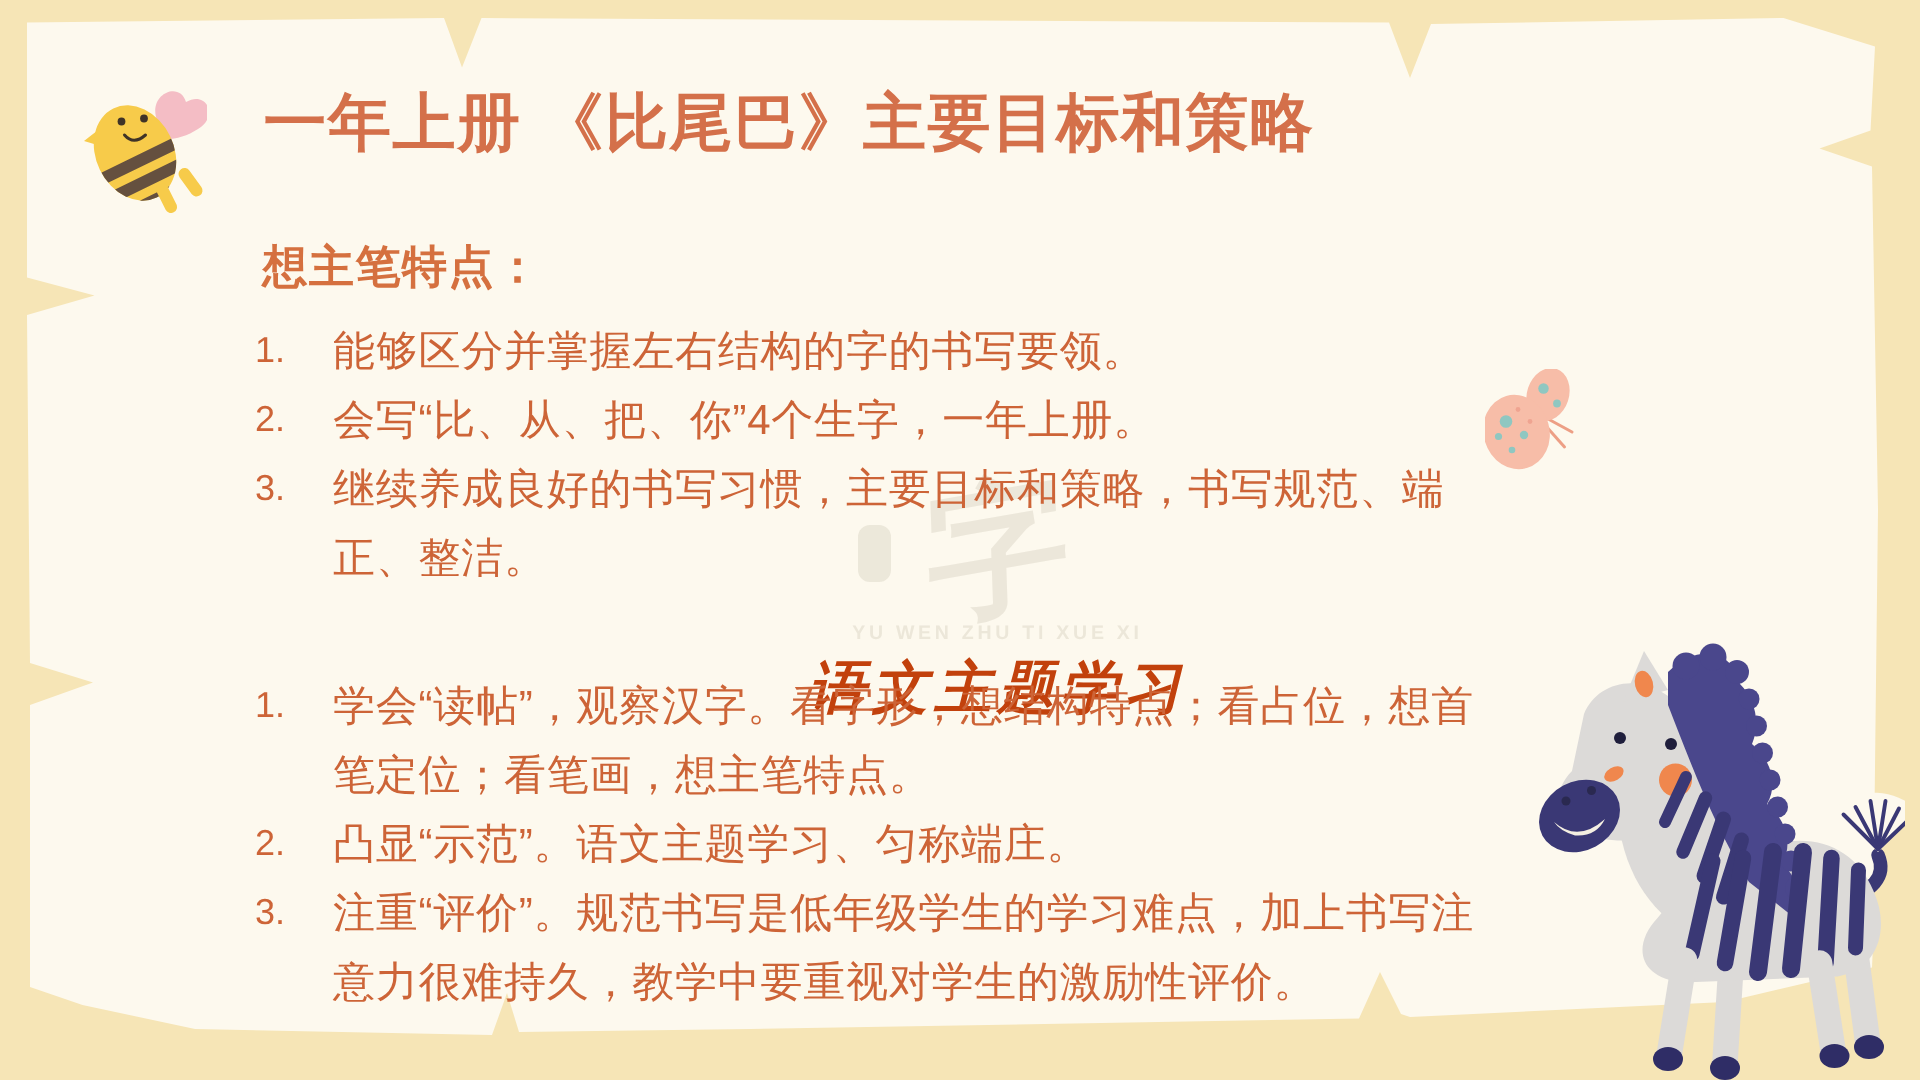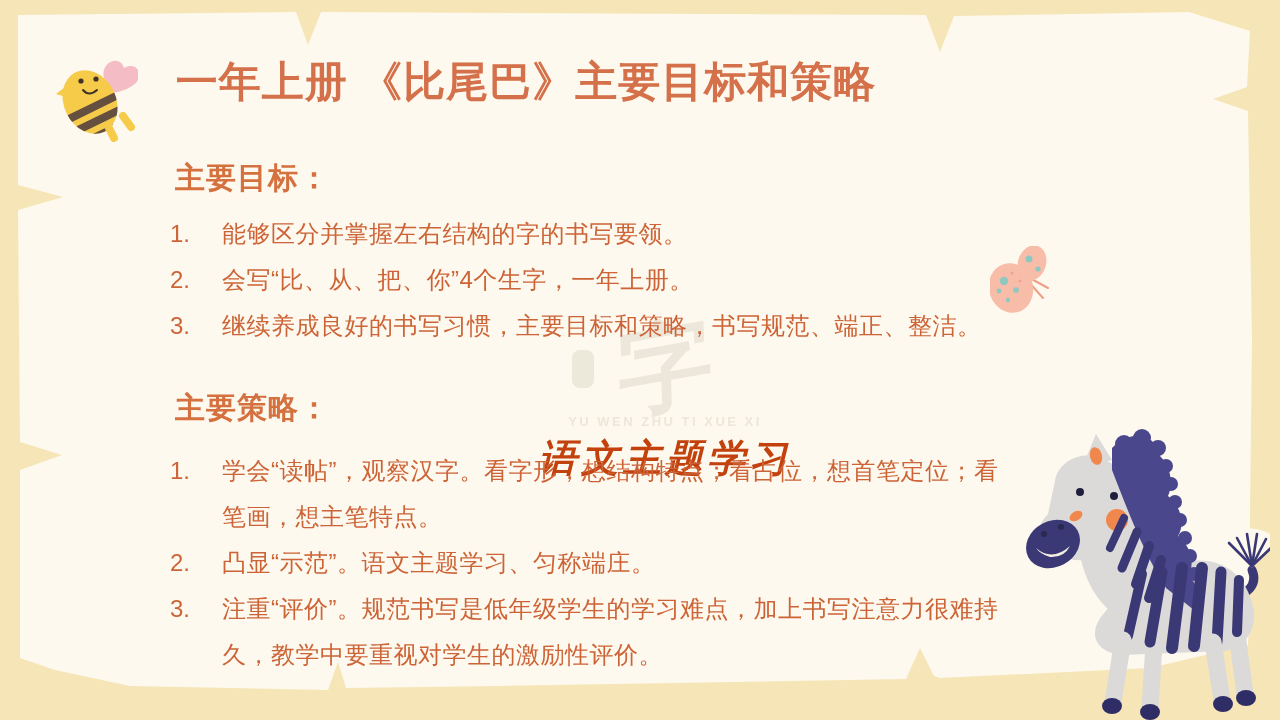--- a/index.html
+++ b/index.html
@@ -51,21 +51,21 @@
   #goals-heading { top:158px; }
   #strategies-heading { top:388px; }
   .list { position:absolute; left:170px; }
   #goals-list { top:211px; }
   #strategies-list { top:448px; }
   .li { display:flex; align-items:flex-start; }
   .li-num {
     width:52px; flex:0 0 52px; font-size:24px; line-height:46px; color:#cd6437;
   }
   .li-text {
-    width:778px; font-size:24px; line-height:46px; color:#cd6437;
+    width:778px; font-size:28px; line-height:46px; color:#cd6437;
     letter-spacing:0.5px;
   }
 
   
   .deco { position:absolute; z-index:3; }
   #bee { left:48px; top:48px; }
   #butterfly { left:990px; top:246px; }
   #zebra { left:1020px; top:422px; }
 </style>
 </head>
@@ -87,37 +87,36 @@
       <span class="wm-stamp"></span>
       <span class="wm-glyph">字</span>
     </div>
     <div class="wm-latin">YU WEN ZHU TI XUE XI</div>
     <div class="wm-cjk">语文主题学习</div>
   </div>
 
   <div class="content">
     <h1 class="title">一年上册 《比尾巴》主要目标和策略</h1>
 
-    <div class="section-heading" id="goals-heading">主要目标：</div>
+    <div class="section-heading" id="goals-heading">想主笔特点：</div>
     <div class="list" id="goals-list">
       <div class="li">
         <span class="li-num">1.</span>
         <span class="li-text">能够区分并掌握左右结构的字的书写要领。</span>
       </div>
       <div class="li">
         <span class="li-num">2.</span>
         <span class="li-text">会写“比、从、把、你”4个生字，一年上册。</span>
       </div>
       <div class="li">
         <span class="li-num">3.</span>
         <span class="li-text">继续养成良好的书写习惯，主要目标和策略，书写规范、端正、整洁。</span>
       </div>
     </div>
 
-    <div class="section-heading" id="strategies-heading">主要策略：</div>
     <div class="list" id="strategies-list">
       <div class="li">
         <span class="li-num">1.</span>
         <span class="li-text">学会“读帖”，观察汉字。看字形，想结构特点；看占位，想首笔定位；看笔画，想主笔特点。</span>
       </div>
       <div class="li">
         <span class="li-num">2.</span>
         <span class="li-text">凸显“示范”。语文主题学习、匀称端庄。</span>
       </div>
       <div class="li">

